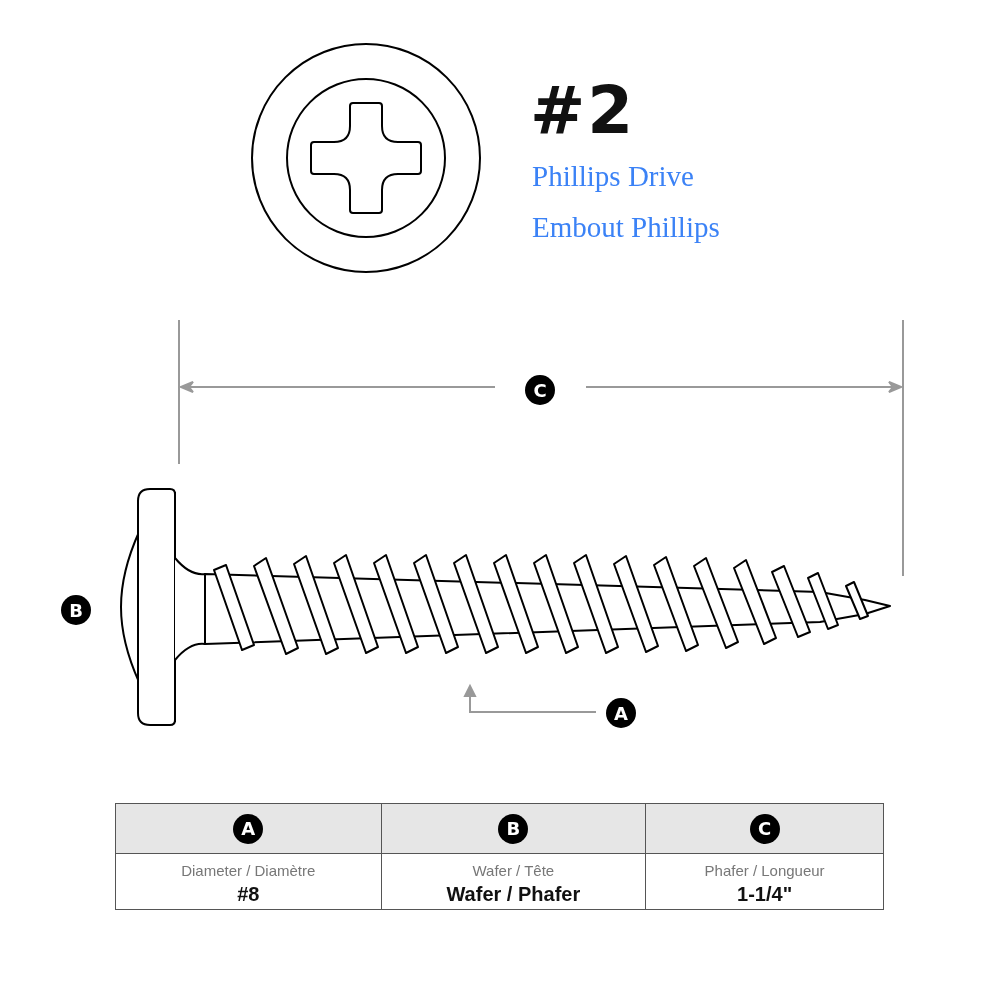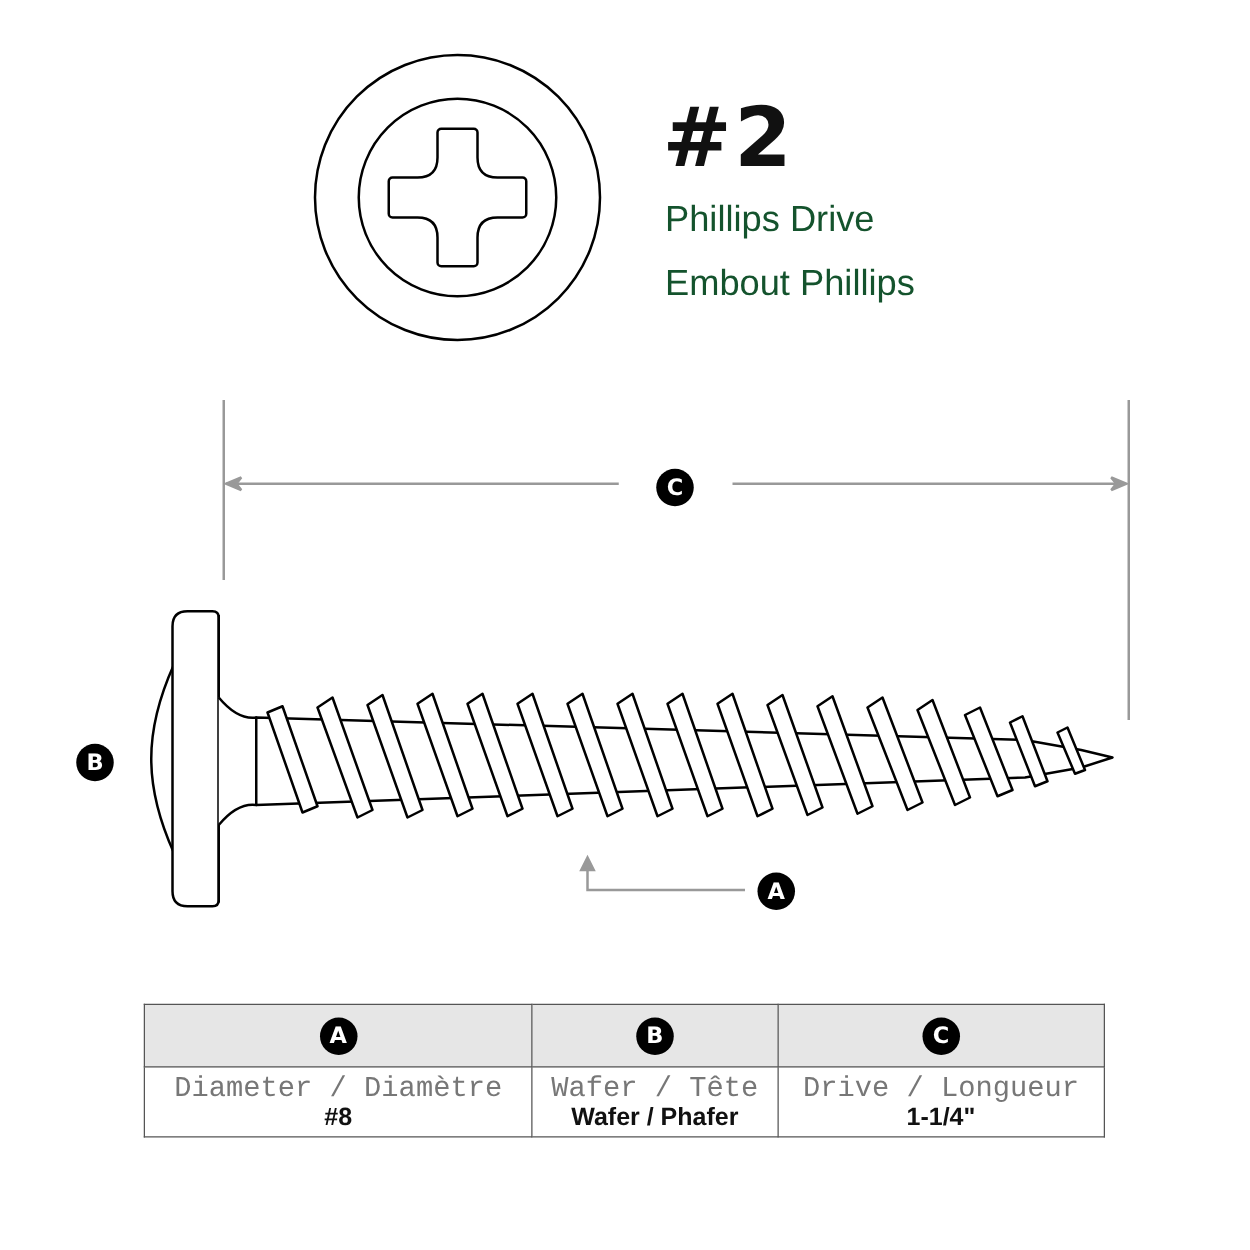--- a/index.html
+++ b/index.html
@@ -1,25 +1,25 @@
 <!DOCTYPE html>
 <html><head>
 <meta charset="utf-8">
 <style>
   html, body { margin:0; padding:0; background:#ffffff; }
   body { width:1000px; height:1000px; position:relative; overflow:hidden; font-family:"Liberation Sans", sans-serif; }
   .abs { position:absolute; }
   .drive-size { left:530px; top:78px; font-size:66px; font-weight:900; color:#111; letter-spacing:2px; line-height:1; font-family:"DejaVu Sans", sans-serif; }
-  .drive-label { left:532px; font-size:29px; color:#14532d; line-height:1; font-family:Liberation Sans, sans-serif; }
+  .drive-label { left:532px; font-size:29px; color:#3b82f6; line-height:1; font-family:Liberation Serif, serif; }
   .badge { width:30px; height:30px; border-radius:50%; background:#000; color:#fff; font-weight:700; font-size:18px; display:flex; align-items:center; justify-content:center; font-family:"DejaVu Sans", sans-serif; }
   .spec-table { left:115px; top:803px; width:769px; border-collapse:collapse; }
   .spec-table td { border:1px solid #555; text-align:center; padding:0; }
   .spec-table tr.hdr td { background:#e6e6e6; height:49px; }
   .spec-table tr.val td { height:55px; }
-  .cell-label { display:block; font-size:23px; color:#777; line-height:24px; font-family:Liberation Mono, monospace; }
+  .cell-label { display:block; font-size:15px; color:#777; line-height:24px; font-family:Liberation Sans, sans-serif; }
   .cell-value { display:block; font-size:20px; color:#111; font-weight:700; line-height:22px; font-family:"Liberation Sans", sans-serif; }
   .hdr .badge { margin:0 auto; }
 </style>
 </head>
 <body>
 
 <svg class="abs" style="left:248px;top:40px" width="236" height="236">
   <circle cx="118" cy="118" r="114" fill="none" stroke="#000" stroke-width="2"></circle>
   <circle cx="118" cy="118" r="79" fill="none" stroke="#000" stroke-width="2"></circle>
   <path d="M105 63 h26 a3 3 0 0 1 3 3 v20 q0 16 16 16 h20 a3 3 0 0 1 3 3 v26 a3 3 0 0 1 -3 3 h-20 q-16 0 -16 16 v20 a3 3 0 0 1 -3 3 h-26 a3 3 0 0 1 -3 -3 v-20 q0 -16 -16 -16 h-20 a3 3 0 0 1 -3 -3 v-26 a3 3 0 0 1 3 -3 h20 q16 0 16 -16 v-20 a3 3 0 0 1 3 -3 z" fill="none" stroke="#000" stroke-width="2"></path>
@@ -95,18 +95,18 @@
   <tr class="val">
     <td>
       <span class="cell-label">Diameter / Diamètre</span>
       <span class="cell-value">#8</span>
     </td>
     <td>
       <span class="cell-label">Wafer / Tête</span>
       <span class="cell-value">Wafer / Phafer</span>
     </td>
     <td>
-      <span class="cell-label">Drive / Longueur</span>
+      <span class="cell-label">Phafer / Longueur</span>
       <span class="cell-value">1-1/4"</span>
     </td>
   </tr>
 </tbody>
   </table>
 
 </body></html>

